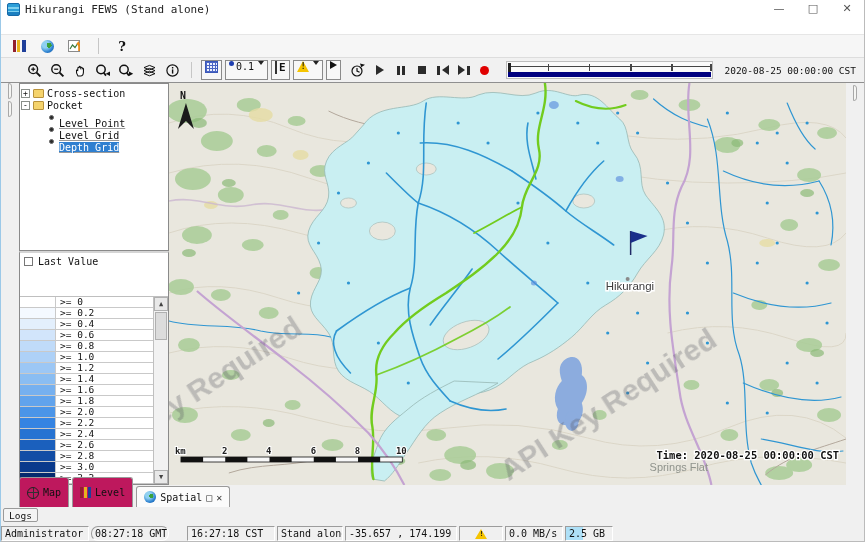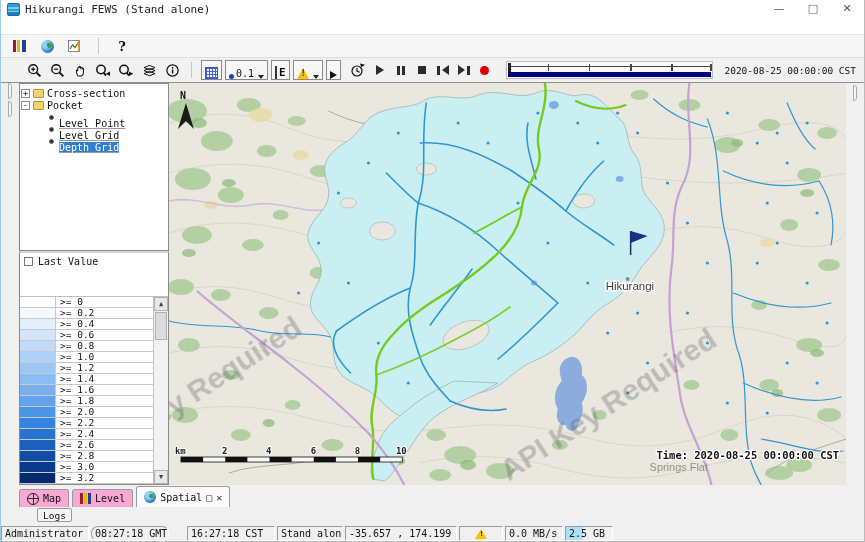--- a/index.html
+++ b/index.html
@@ -19,21 +19,21 @@
   
   .toolbar1{height:23px;display:flex;align-items:center;background:#f6f6f6;border-bottom:1px solid #ddd;padding-left:6px;gap:4px;}
   .tbtn{width:24px;height:20px;display:flex;align-items:center;justify-content:center;}
   .icon-books{width:13px;height:12px;background:linear-gradient(90deg,#93202e 0 3px,transparent 3px 4.5px,#e8b31c 4.5px 7.5px,transparent 7.5px 9px,#1f3f9a 9px 12px);}
   .icon-globe{width:13px;height:13px;border-radius:50%;background:radial-gradient(circle at 62% 40%,#3aa13a 0 22%,transparent 23%),radial-gradient(circle at 35% 35%,#8fd0f0 0 28%,#2a7fd0 65%,#15508f);}
   .sep{width:1px;height:16px;background:#c6c6c6;margin:0 7px;}
   .help-q{font-weight:bold;font-size:13px;font-family:"DejaVu Serif",serif;}
   
   .toolbar2{height:25px;display:flex;align-items:center;background:#f1f1f1;border-bottom:1px solid #8f8f8f;padding:0 6px 0 22px;gap:1px;}
   .navbtn{width:22px;height:21px;display:flex;align-items:center;justify-content:center;}
-  .tb-raised{border:1px solid #8a8a8a;background:#f7f7f7;height:20px;display:flex;align-items:flex-end;justify-content:center;gap:2px;padding:0 3px;margin:0 1px;}
+  .tb-raised{border:1px solid #8a8a8a;background:#f7f7f7;height:20px;display:flex;align-items:flex-start;justify-content:center;gap:2px;padding:0 3px;margin:0 1px;}
   .icon-grid{width:13px;height:12px;border:1px solid #3a57b8;background-image:linear-gradient(#4b66c4 1px,transparent 1px),linear-gradient(90deg,#4b66c4 1px,transparent 1px);background-size:3px 3px;background-color:#eef2ff;}
   .blue-dot{width:5px;height:5px;border-radius:50%;background:#1f3fb0;}
   .dd-arrow{width:0;height:0;border-left:3.5px solid transparent;border-right:3.5px solid transparent;border-top:4px solid #222;margin-left:2px;}
   .e-label{font-weight:bold;font-size:11px;border-left:2px solid #333;padding-left:2px;}
   .wtri{width:0;height:0;border-left:6.5px solid transparent;border-right:6.5px solid transparent;border-bottom:11px solid #f5c400;position:relative;}
   .wtri::after{content:"!";position:absolute;left:-2px;top:1px;font-size:8px;font-weight:bold;color:#111;}
   .boxed-play{width:0;height:0;border-top:4.5px solid transparent;border-bottom:4.5px solid transparent;border-left:7px solid #111;}
   .pb{width:20px;height:20px;display:flex;align-items:center;justify-content:center;gap:2px;}
   .play-tri{width:0;height:0;border-top:5px solid transparent;border-bottom:5px solid transparent;border-left:8px solid #2b2b2b;}
   .pbar{width:3px;height:9px;background:#2b2b2b;}
@@ -73,29 +73,29 @@
   .swatch{width:36px;border-right:1px solid #c9c9c9;flex:none;}
   .lval{padding-left:4px;font-size:9.5px;line-height:10px;display:flex;align-items:center;}
   .scroll{width:15px;border-left:1px solid #c0c0c0;background:#f2f2f2;display:flex;flex-direction:column;flex:none;}
   .sarrow{height:14px;border:1px solid #b0b0b0;background:#e8e8e8;font-size:7px;text-align:center;line-height:12px;color:#444;flex:none;}
   .sthumb{height:28px;margin:1px;border:1px solid #b0b0b0;background:#dcdcdc;}
   .strack{flex:1;}
   .map{flex:1;position:relative;background:#e9e7de;overflow:hidden;}
   .map svg{position:absolute;inset:0;}
   
   .tabbar{height:22px;display:flex;align-items:flex-end;padding-left:18px;gap:3px;background:#f0f0f0;}
-  .btab{height:18px;border:1px solid #9a9a9a;border-bottom:none;border-radius:3px 3px 0 0;background:#f9a8d4;display:flex;align-items:center;gap:4px;padding:0 7px;font-size:10px;}
+  .btab{height:30px;border:1px solid #9a9a9a;border-bottom:none;border-radius:3px 3px 0 0;background:#be185d;display:flex;align-items:center;gap:4px;padding:0 7px;font-size:10px;}
   .btab.active{background:#fbfbfb;height:21px;}
   .bicon{flex:none;}
   .icon-map .bicon{width:12px;height:12px;border-radius:50%;border:1px solid #222;background:linear-gradient(90deg,transparent 0 5px,#333 5px 6px,transparent 6px),linear-gradient(0deg,transparent 0 5px,#333 5px 6px,transparent 6px);}
   .icon-graph .bicon{width:11px;height:11px;background:linear-gradient(90deg,#93202e 0 3px,transparent 3px 4px,#e8b31c 4px 7px,transparent 7px 8px,#1f3f9a 8px 11px);}
   .icon-spatial .bicon{width:12px;height:12px;border-radius:50%;background:radial-gradient(circle at 62% 42%,#3aa13a 0 20%,transparent 21%),radial-gradient(circle at 38% 35%,#8fd0f0 0 28%,#2a7fd0 65%,#15508f);}
   .tab-max,.tab-close{font-size:10px;color:#333;font-weight:bold;}
   .tab-max:empty,.tab-close:empty{display:none;}
-  .logsrow{height:18px;padding-left:36px;background:#f0f0f0;}
+  .logsrow{height:18px;padding-left:2px;background:#f0f0f0;}
   .logs-btn{display:inline-block;border:1px solid #9a9a9a;border-radius:2px;background:#f4f4f4;font-size:9.5px;padding:0 5px;height:14px;line-height:13px;margin-top:1px;}
   
   .statusbar{height:17px;display:flex;background:#f0f0f0;font-size:10px;padding-top:1px;}
   .scell{border:1px solid;border-color:#9c9c9c #fff #fff #9c9c9c;margin-right:2px;padding:0 3px;display:flex;align-items:center;overflow:hidden;white-space:nowrap;flex:none;height:15px;}
   .scell .stri{display:none;}
   .scell.icon-warning{justify-content:center;}
   .scell.icon-warning .stri{display:block;width:0;height:0;border-left:6px solid transparent;border-right:6px solid transparent;border-bottom:10px solid #f5c400;position:relative;}
   .scell.icon-warning .stri::after{content:"!";position:absolute;left:-1.5px;top:1px;font-size:7px;font-weight:bold;color:#111;}
   .scell.mem{background:linear-gradient(90deg,#aee0f7 0 38%,#f0f0f0 38%);}
 </style>

